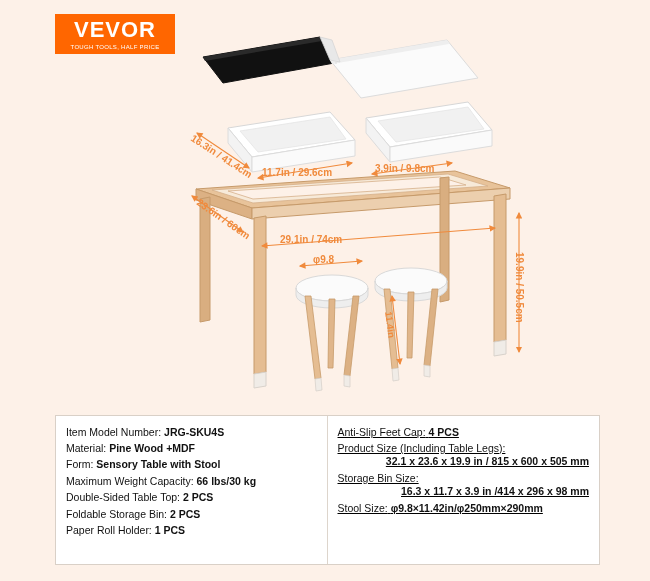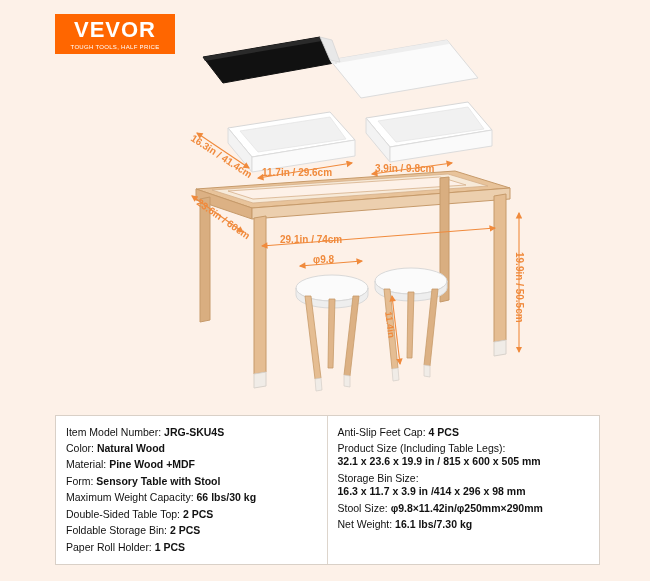--- a/index.html
+++ b/index.html
@@ -65,33 +65,34 @@
   }
   .spec-col {
     padding: 8px 0 12px 0;
   }
   .spec-col.left {
     width: 272px;
     border-right: 1px solid #ddd5cc;
   }
   .spec-col.right {
     width: 272px;
+    text-decoration: underline;
   }
   .spec-row {
     font-size: 10.5px;
     color: #111111;
     line-height: 1.28;
     padding: 1.5px 10px;
     white-space: nowrap;
     overflow: hidden;
   }
   .spec-row .lbl { font-weight: normal; }
   .spec-row .val { font-weight: bold; }
   .spec-row.block { white-space: normal; }
-  .spec-row.block .val { display: block; }
+  .spec-row.block .val { display: block; text-align: right; }
 
   
 </style>
 </head>
 <body>
 
 <div class="logo-wrap">
   <div class="logo-word">VEVOR</div>
   <div class="logo-tag">TOUGH TOOLS, HALF PRICE</div>
 </div>
@@ -196,28 +197,26 @@
   <text x="313" y="263" fill="#f08a3c" font-family="Liberation Sans, sans-serif" font-size="10" font-weight="bold">φ9.8</text>
 
   <line x1="392" y1="296" x2="400" y2="364" stroke="#f08a3c" stroke-width="1.1" marker-start="url(#arrS)" marker-end="url(#arr)"></line>
   <text x="385" y="312" transform="rotate(82 385 312)" fill="#f08a3c" font-family="Liberation Sans, sans-serif" font-size="9.5" font-weight="bold">11.4in</text>
 </svg>
 </div>
 
 <div class="spec-table">
   <div class="spec-col left">
     <div class="spec-row"><span class="lbl">Item Model Number:</span> <span class="val">JRG-SKU4S</span></div>
-    <div class="spec-row"><span class="lbl">Color:</span> <span class="val">Natural Wood</span></div>
     <div class="spec-row"><span class="lbl">Material:</span> <span class="val">Pine Wood +MDF</span></div>
     <div class="spec-row"><span class="lbl">Form:</span> <span class="val">Sensory Table with Stool</span></div>
     <div class="spec-row"><span class="lbl">Maximum Weight Capacity:</span> <span class="val">66 lbs/30 kg</span></div>
     <div class="spec-row"><span class="lbl">Double-Sided Table Top:</span> <span class="val">2 PCS</span></div>
     <div class="spec-row"><span class="lbl">Foldable Storage Bin:</span> <span class="val">2 PCS</span></div>
     <div class="spec-row"><span class="lbl">Paper Roll Holder:</span> <span class="val">1 PCS</span></div>
   </div>
   <div class="spec-col right">
     <div class="spec-row"><span class="lbl">Anti-Slip Feet Cap:</span> <span class="val">4 PCS</span></div>
     <div class="spec-row block"><span class="lbl">Product Size (Including Table Legs):</span><span class="val">32.1 x 23.6 x 19.9 in / 815 x 600 x 505 mm</span></div>
     <div class="spec-row block"><span class="lbl">Storage Bin Size:</span><span class="val">16.3 x 11.7 x 3.9 in /414 x 296 x 98 mm</span></div>
     <div class="spec-row"><span class="lbl">Stool Size:</span> <span class="val">φ9.8×11.42in/φ250mm×290mm</span></div>
-    <div class="spec-row"><span class="lbl">Net Weight:</span> <span class="val">16.1 lbs/7.30 kg</span></div>
   </div>
 </div>
 
 </body></html>

